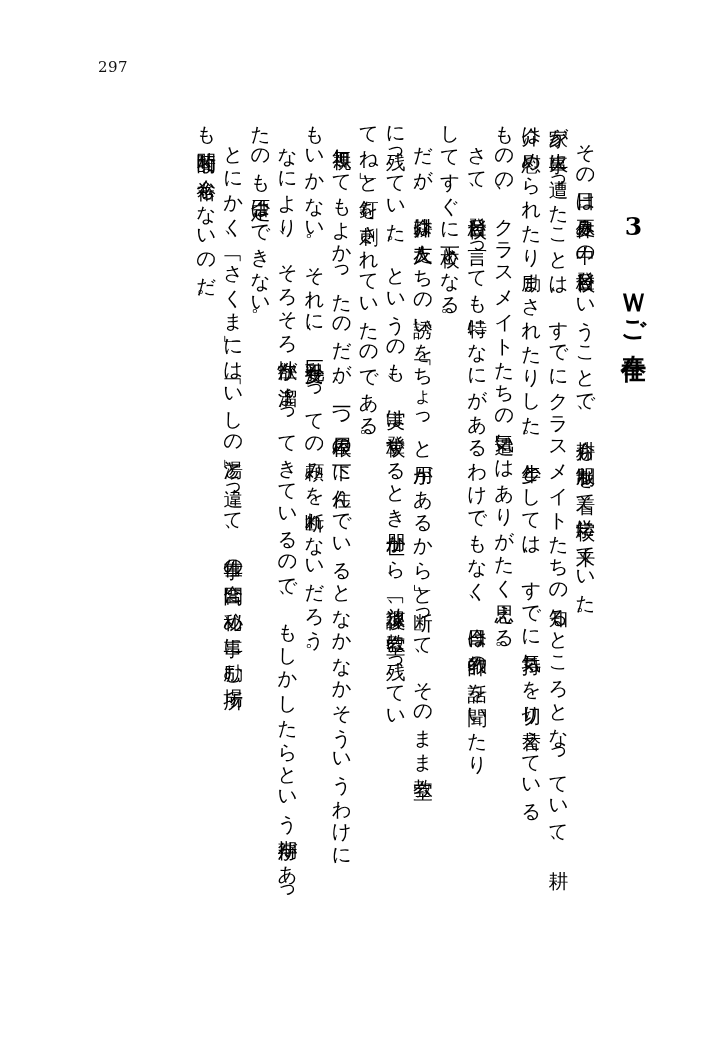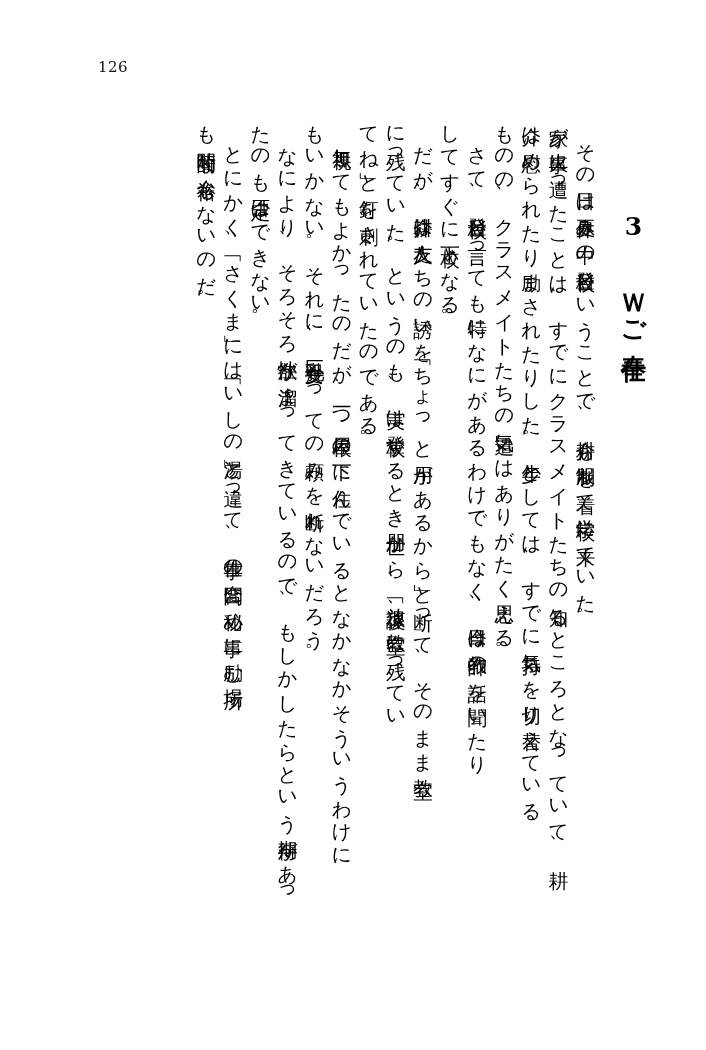--- a/index.html
+++ b/index.html
@@ -72,21 +72,21 @@
   .vcol.indent {
     padding-top: 18px;
     height: 862px;
   }
 </style>
 </head>
 <body>
 
 <div class="page">
 
-  <div class="page-number">126</div>
+  <div class="page-number">297</div>
 
   <div class="text-block">
 
     <div class="vcol heading">3 Ｗご奉仕</div>
 
     <div class="vcol indent">その日は夏休み中の登校日ということで、耕介も制服を着て学校に来ていた。</div>
     <div class="vcol">家が火事に遭ったことは、すでにクラスメイトたちの知るところとなっていて、耕</div>
     <div class="vcol">介は慰められたり励まされたりした。少年としては、すでに気持ちを切り替えている</div>
     <div class="vcol">ものの、クラスメイトたちの気遣いはありがたく思える。</div>
     <div class="vcol">　さて、登校日と言っても特になにがあるわけでもなく、今日は教師の話を聞いたり</div>

